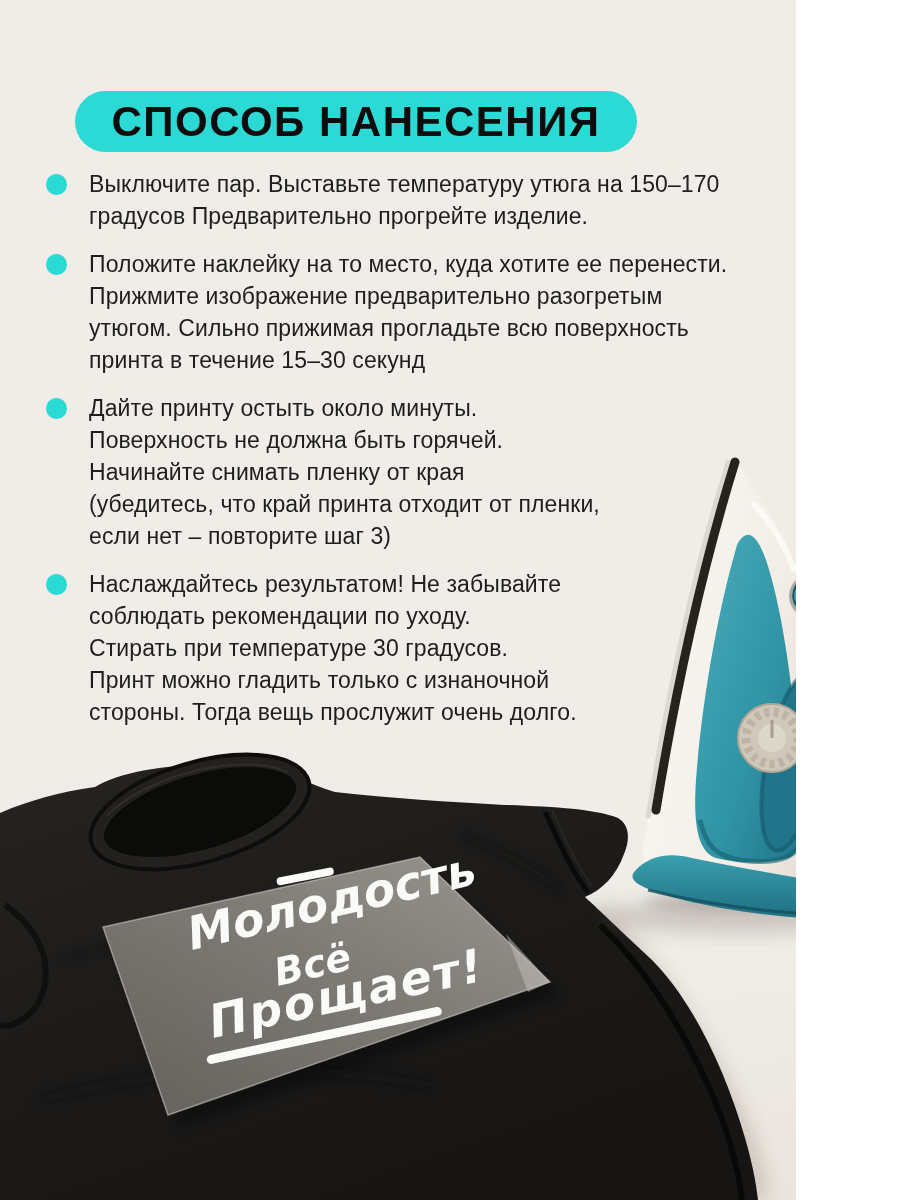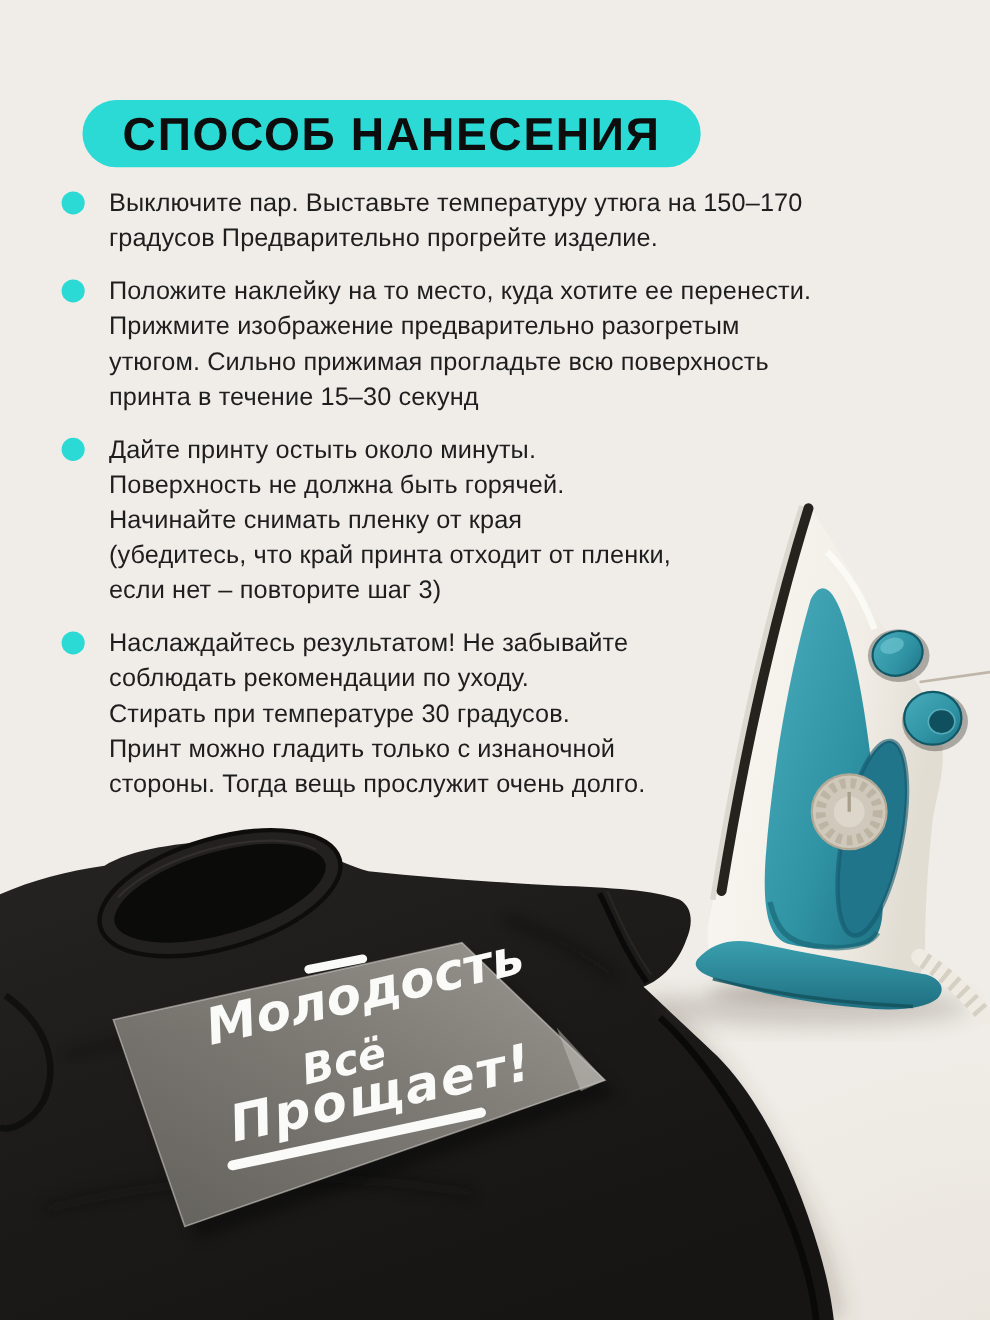--- a/index.html
+++ b/index.html
@@ -1,38 +1,38 @@
 <!DOCTYPE html>
 <html><head>
 <meta charset="utf-8">
 <style>
   html,body{margin:0;padding:0;}
   .page{
     position:relative;
-    width:900px;height:1200px;
+    width:796px;height:1200px;
     overflow:hidden;
     font-family:"Liberation Sans", sans-serif;
     background:
       radial-gradient(700px 520px at 102% 102%, rgba(228,221,210,0.55) 0%, rgba(228,221,210,0) 55%),
       radial-gradient(900px 500px at 15% 92%, rgba(248,246,241,0.8) 0%, rgba(248,246,241,0) 60%),
       #F0EDE8;
   }
   .title-pill{
     position:absolute;left:75px;top:91px;
     width:562px;height:61px;
     background:#2BD9D5;
     border-radius:34px;
     display:flex;align-items:center;justify-content:center;
   }
   .title-pill span{
     font-size:42px;font-weight:700;letter-spacing:1.5px;
     color:#0D0D0D;white-space:nowrap;
   }
   .instructions{
-    position:absolute;left:56px;top:168px;width:810px;
+    position:absolute;left:46px;top:168px;width:810px;
   }
   .item{display:flex;gap:22px;margin-bottom:16px;}
   .dot{
     flex:none;width:21px;height:21px;border-radius:50%;
     background:#2BD9D5;margin-top:6px;
   }
   .item p{
     margin:0;font-size:23px;line-height:32px;color:#1E1E1E;
     white-space:pre-line;letter-spacing:0.1px;
   }

